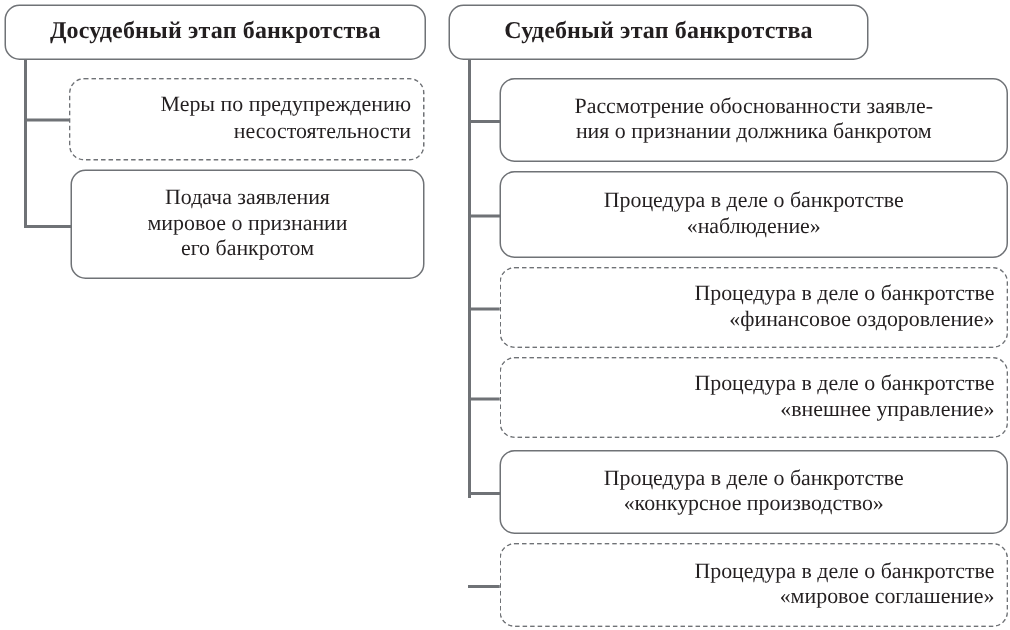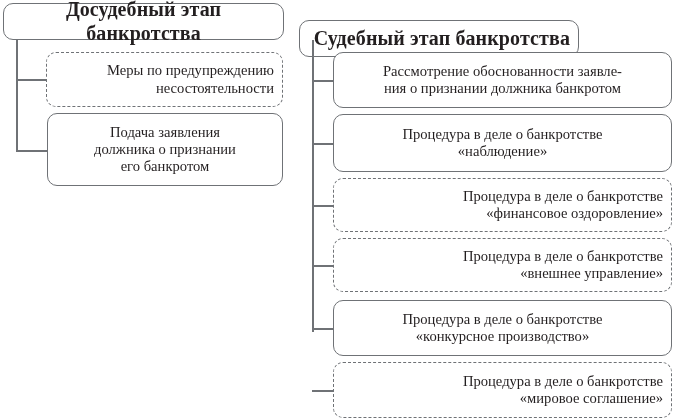--- a/index.html
+++ b/index.html
@@ -38,21 +38,21 @@
   .solid {
     border: 1.6px solid #6f7276;
   }
   .dashed {
     border: 1.6px dashed #6f7276;
     text-align: right;
   }
 
   .header {
     font-weight: bold;
-    font-size: 20px;
+    font-size: 16px;
     letter-spacing: 0.1px;
   }
   .body-node {
     font-size: 14.6px;
   }
 
   
   .vline {
     position: absolute;
     width: 1.5px;
@@ -77,25 +77,25 @@
   <div class="hline" style="left:16px; top:79px; width:30px;"></div>
   <div class="hline" style="left:16px; top:150px; width:32px;"></div>
 
   <div class="node dashed body-node" style="left:46px; top:52px; width:237px; height:55px;">
     <span class="txt">Меры по предупреждению
 несостоятельности</span>
   </div>
 
   <div class="node solid body-node" style="left:47px; top:113px; width:236px; height:73px;">
     <span class="txt">Подача заявления
-должника о признании
+мировое о признании
 его банкротом</span>
   </div>
 
-  <div class="node solid header" style="left:299px; top:20px; width:280px; height:37px;text-align:right;">
+  <div class="node solid header" style="left:299px; top:3px; width:280px; height:37px;">
     <span class="txt">Судебный этап банкротства</span>
   </div>
 
   <div class="vline" style="left:312px; top:40px; height:292px;"></div>
 
   <div class="hline" style="left:312px; top:80px; width:22px;"></div>
   <div class="hline" style="left:312px; top:143px; width:22px;"></div>
   <div class="hline" style="left:312px; top:205px; width:22px;"></div>
   <div class="hline" style="left:312px; top:265px; width:22px;"></div>
   <div class="hline" style="left:312px; top:328px; width:22px;"></div>

